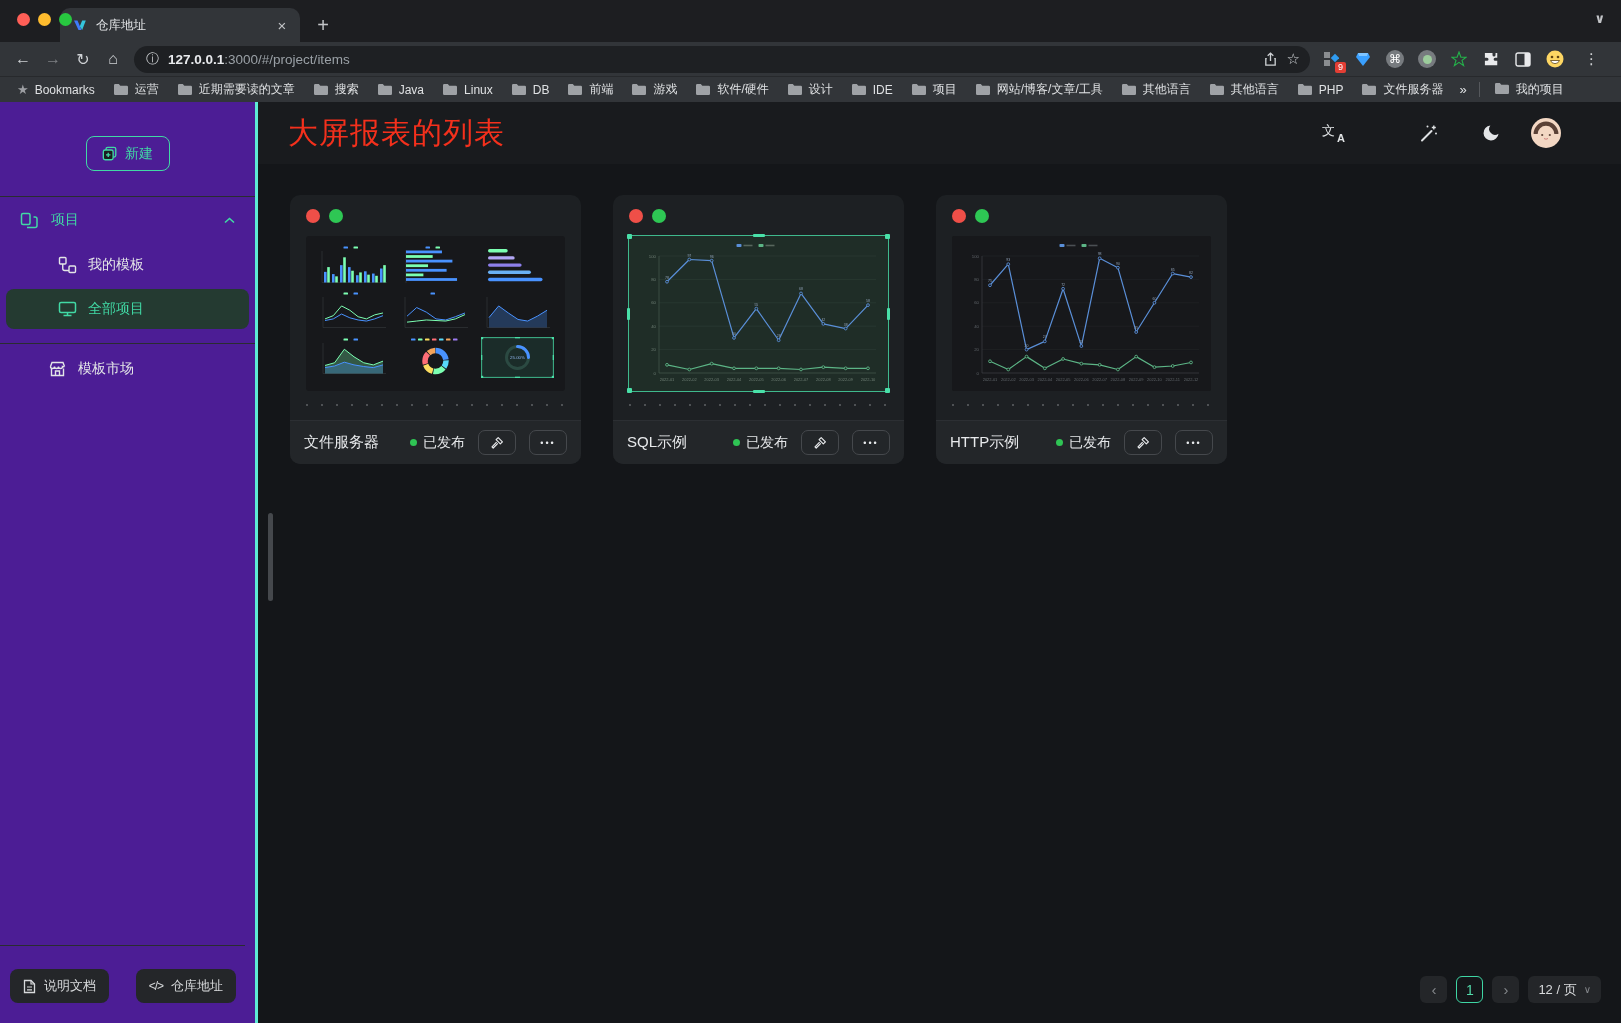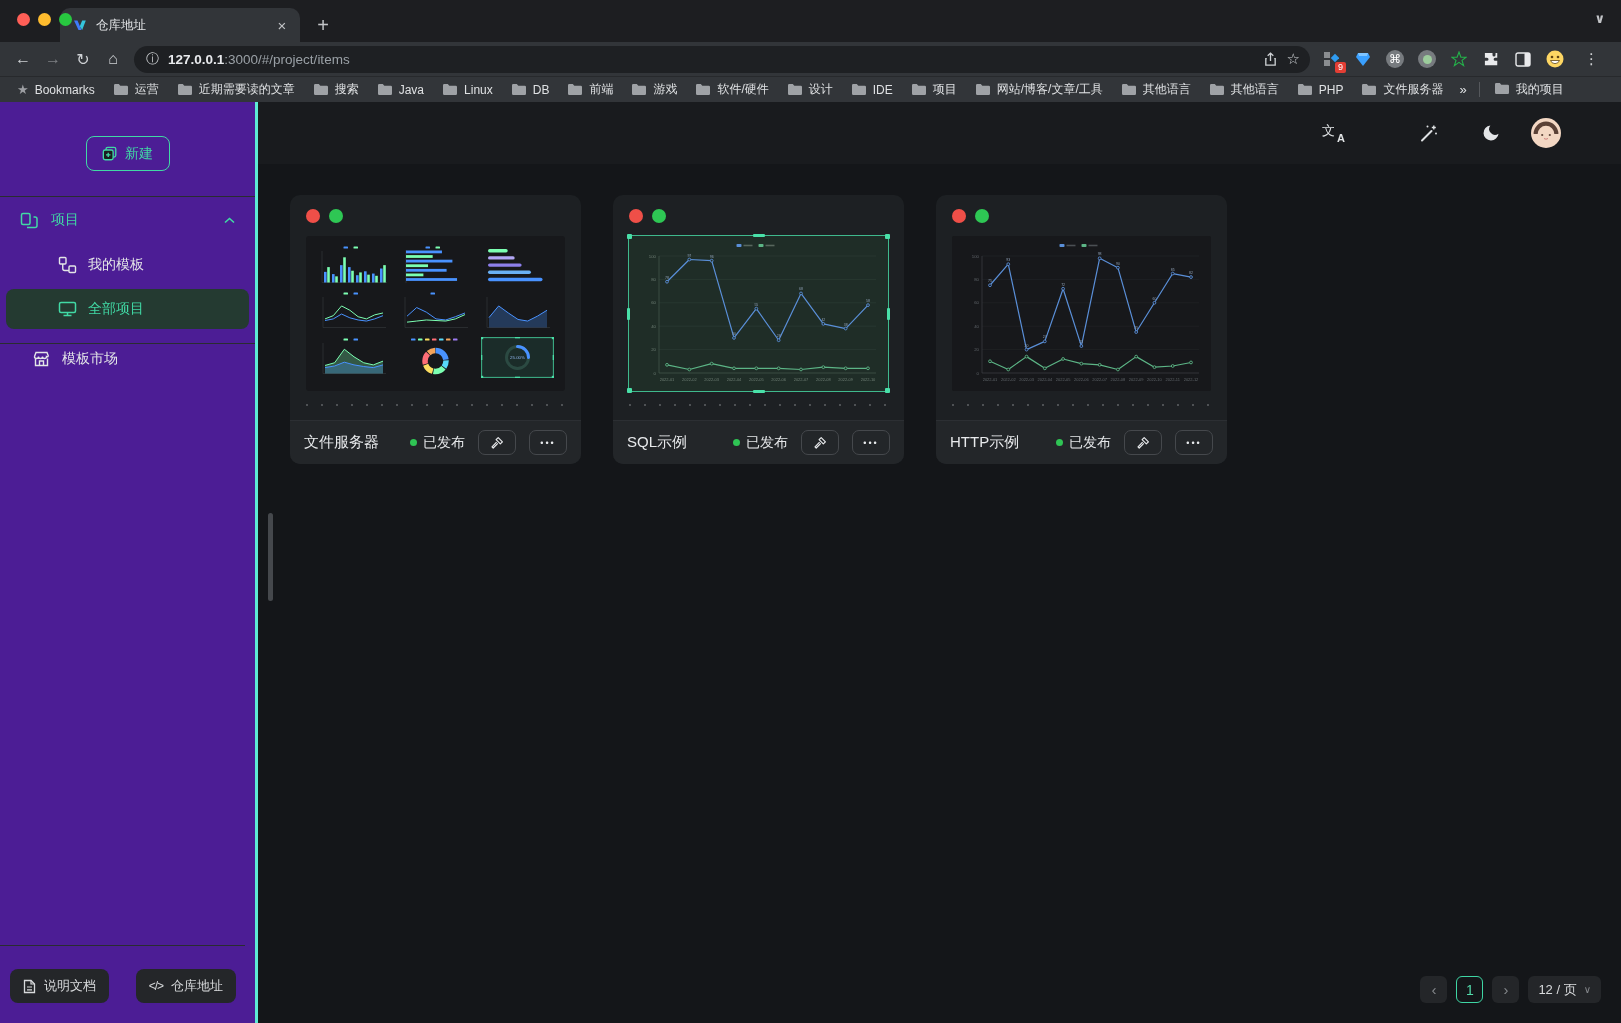--- a/index.html
+++ b/index.html
@@ -42,21 +42,21 @@
   
   .app { display:flex; height:921px; }
   .sidebar { width:258px; flex:none; background:#4c1d95; border-right:3px solid #5eead4; position:relative; }
   .new-btn { margin:34px auto 0; width:84px; height:35px; border:1px solid #41d9a5; border-radius:8px; color:#41d9a5; font-size:14px; display:flex; align-items:center; justify-content:center; gap:7px; }
   .side-div { height:1px; background:#2a2d30; margin-top:25px; }
   .side-group { height:42px; display:flex; align-items:center; padding:0 20px; gap:12px; margin-top:2px; }
   .side-group-label { flex:1; color:#41d9a5; font-size:14px; }
   .side-sub { height:30px; display:flex; align-items:center; padding-left:46px; color:#85888c; font-size:13px; }
   .side-item { margin:4px 6px 0; height:40px; border-radius:8px; display:flex; align-items:center; padding-left:52px; gap:11px; font-size:14px; color:#e3e5e7; }
   .side-item.active { background:#243a31; color:#41d9a5; }
-  .side-item2 { height:38px; display:flex; align-items:flex-start; padding-left:32px; gap:11px; font-size:14px; color:#e3e5e7; margin-top:6px; }
+  .side-item2 { height:38px; display:flex; align-items:center; padding-left:48px; gap:11px; font-size:14px; color:#e3e5e7; margin-top:6px; }
   .side-footer { position:absolute; left:0; right:10px; bottom:0; }
   .side-footer-div { height:1px; background:#2a2d30; }
   .side-footer-btns { display:flex; justify-content:space-between; padding:23px 9px 20px 10px; }
   .side-btn { height:34px; background:#242629; border-radius:8px; display:flex; align-items:center; gap:8px; padding:0 13px; color:#d8dadc; font-size:13px; }
   .code-glyph { font-size:12px; color:#d8dadc; letter-spacing:-1px; }
 
   .main { flex:1; position:relative; background:#141619; }
   .main-header { height:62px; background:#191b1e; display:flex; align-items:center; padding:0 60px 0 30px; }
   .page-title { font-size:30px; color:#f4301c; letter-spacing:1px; }
   .hdr-spacer { flex:1; }
@@ -359,20 +359,21 @@
         <div class="side-btn">
           <span class="code-glyph">&lt;/&gt;</span>
           <span>仓库地址</span>
         </div>
       </div>
     </div>
   </div>
 
   <div class="main">
     <div class="main-header">
+      <span class="page-title">大屏报表的列表</span>
       <span class="hdr-spacer"></span>
       <div class="hdr-ic translate">
         <span class="zh">文</span>
         <span class="en">A</span>
       </div>
       <div class="hdr-ic wand">
         <svg width="21" height="21" viewBox="0 0 21 21">
           <path d="M4 17.5 L13.5 8" stroke="#dfe2e4" stroke-width="2" stroke-linecap="round"></path>
           <path d="M15.8 2.5 v4 M13.8 4.5 h4" stroke="#dfe2e4" stroke-width="1.4"></path>
           <circle cx="9.5" cy="3.5" r="1" fill="#dfe2e4"></circle>

